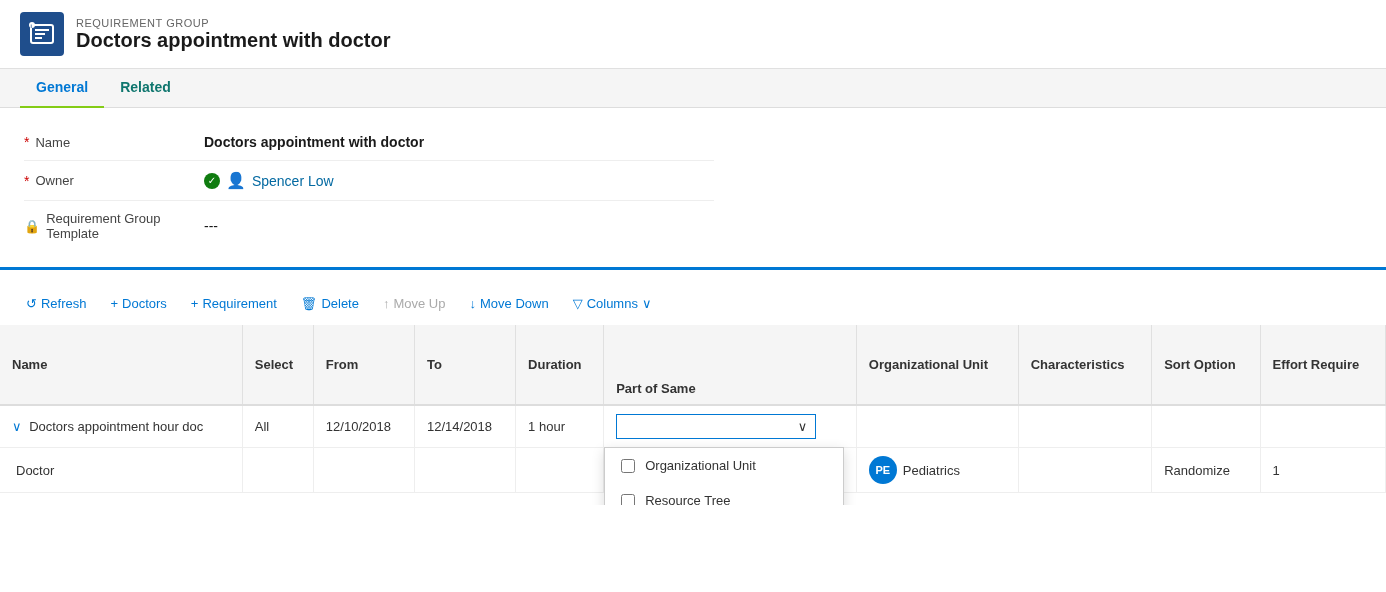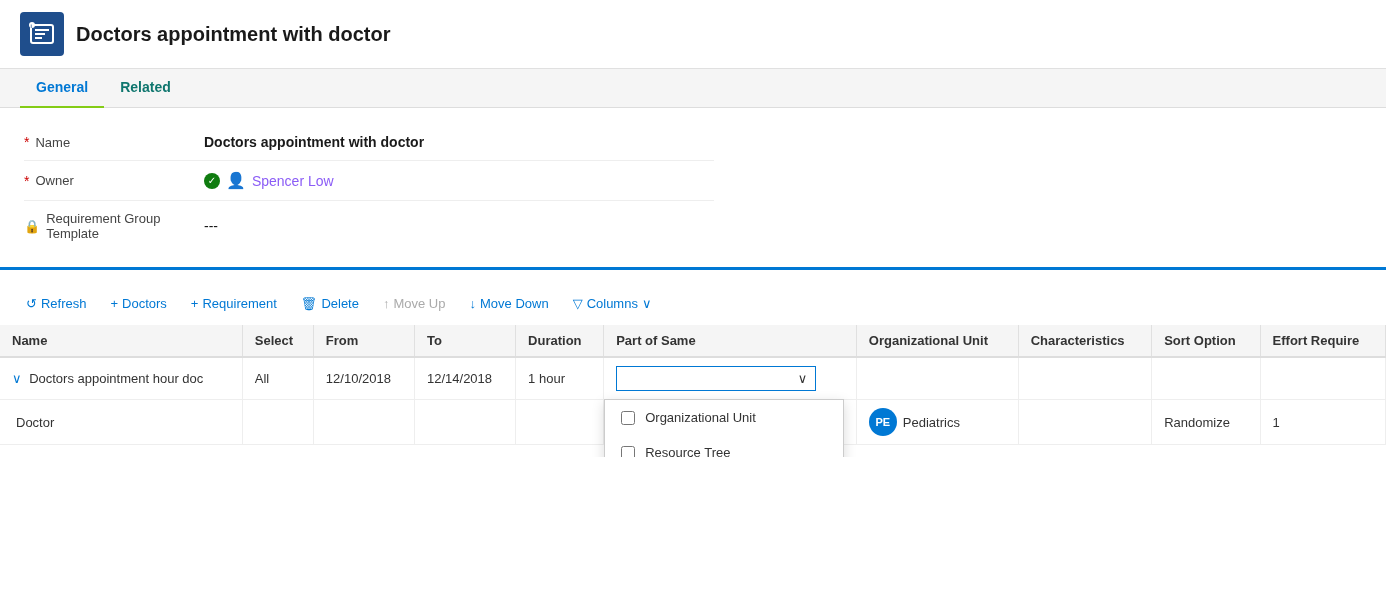--- a/index.html
+++ b/index.html
@@ -102,21 +102,21 @@
       display: flex;
       align-items: center;
       justify-content: center;
       color: #fff;
       font-size: 10px;
     }
     .person-icon {
       color: #0078d4;
       font-size: 16px;
     }
-    .owner-name { color: #8b5cf6; cursor: pointer; }
+    .owner-name { color: #0369a1; cursor: pointer; }
     .lock-icon { color: #888; font-size: 13px; }
 
     
     .grid-section {
       background: #fff;
       padding: 12px 0;
     }
 
     
     .toolbar {
@@ -216,37 +216,39 @@
     .avatar-ld { background: #107c10; }
     .avatar-pe { background: #0078d4; }
 
     .col-org { display: flex; align-items: center; }
 
     
     .th-dropdown {
       display: flex;
       align-items: center;
       gap: 6px;
+      margin-top: 48px;
     }
   </style>
 </head>
 <body>
 
 <div class="page-header">
   <div class="header-icon">
     <svg width="28" height="28" viewBox="0 0 28 28" fill="none">
       <rect x="3" y="5" width="22" height="18" rx="2" stroke="white" stroke-width="2" fill="none"></rect>
       <line x1="7" y1="10" x2="21" y2="10" stroke="white" stroke-width="2"></line>
       <line x1="7" y1="14" x2="17" y2="14" stroke="white" stroke-width="2"></line>
       <line x1="7" y1="18" x2="14" y2="18" stroke="white" stroke-width="2"></line>
       <circle cx="4" cy="5" r="3" fill="white"></circle>
       <text x="2.5" y="7.5" font-size="5" fill="#1f4e8c" font-weight="bold">i</text>
     </svg>
   </div>
   <div class="header-text-group">
+    <div class="header-category">REQUIREMENT GROUP</div>
     <div class="header-title">Doctors appointment with doctor</div>
   </div>
 </div>
 
 <div class="tabs-bar">
   <div class="tab active">General</div>
   <div class="tab">Related</div>
 </div>
 
 <div class="form-section">

